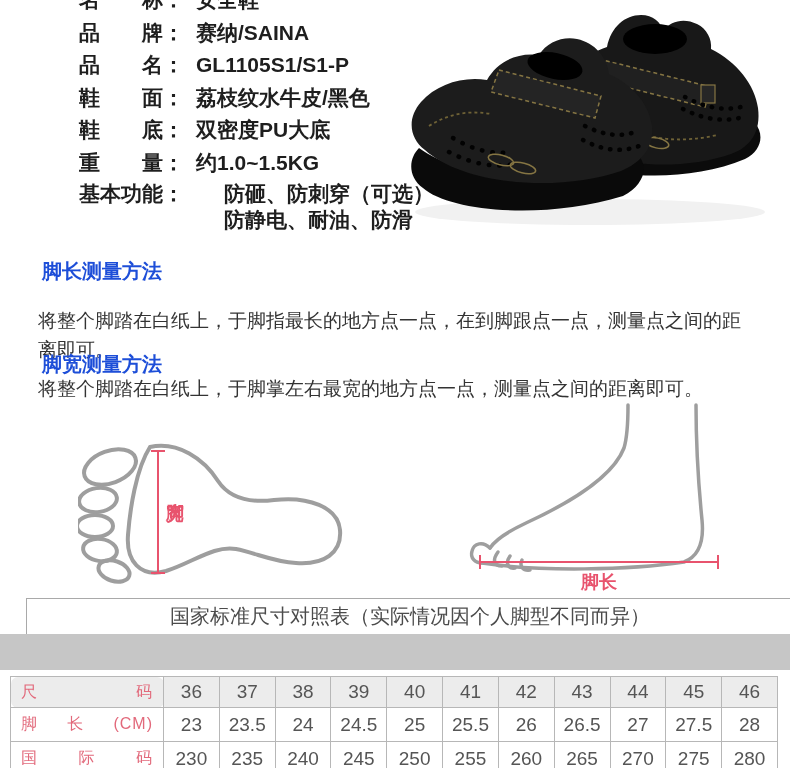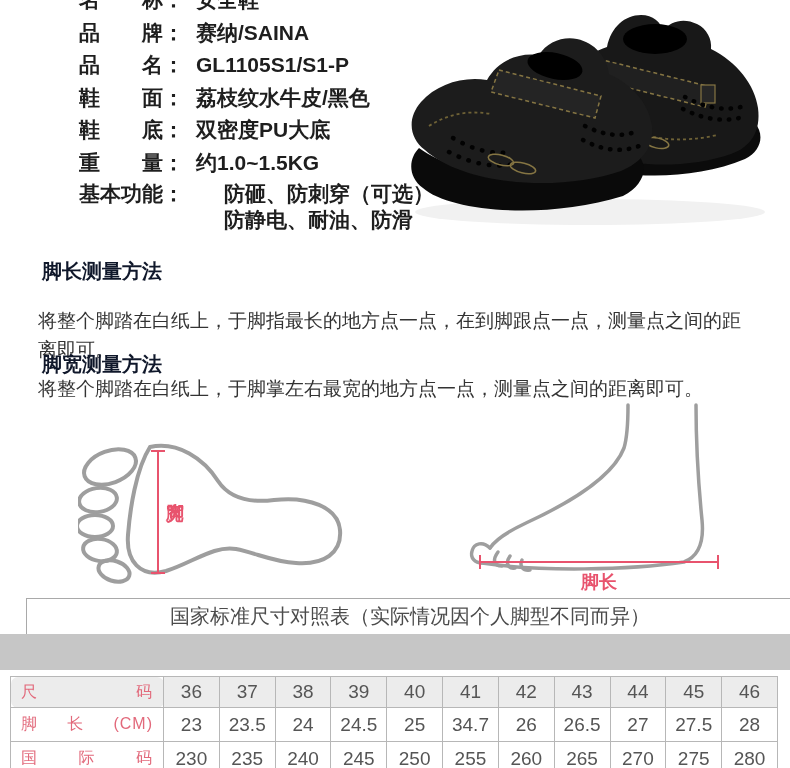--- a/index.html
+++ b/index.html
@@ -13,21 +13,21 @@
   .spec-row.multiline { height:auto; align-items:flex-start;gap:28px; }
   .spec-label { white-space:pre; letter-spacing:0;margin-left:31px; }
   .spec-value { margin-left:12px; white-space:pre; }
   .spec-row.multiline .spec-label { line-height:26px; padding-top:2px; }
   .spec-value-block { margin-left:12px; line-height:26px; padding-top:2px; }
 
   
   .product-photo { position:absolute; left:395px; top:0; width:395px; height:238px; }
 
   
-  .measure-title { position:absolute; left:42px; font-size:20px; font-weight:bold; color:#0f172a; }
+  .measure-title { position:absolute; left:42px; font-size:20px; font-weight:bold; color:#1d4ed8; }
   .measure-body  { position:absolute; left:38px; width:712px; font-size:19px; line-height:29px; color:#333; }
   #len-title { top:258px; }
   #len-body  { top:294px;margin-top:12px; }
   #wid-title { top:351px; }
   #wid-body  { top:374px; }
 
   
   .sole-diagram { position:absolute; left:78px; top:437px; width:285px; height:150px; }
   .side-diagram { position:absolute; left:448px; top:402px; width:295px; height:192px; }
 
@@ -183,21 +183,21 @@
     </tr>
     <tr>
       <td class="lab">
             <div class="labin">脚长(CM)</div>
           </td>
       <td>23</td>
       <td>23.5</td>
       <td>24</td>
       <td>24.5</td>
       <td>25</td>
-      <td>34.7</td>
+      <td>25.5</td>
       <td>26</td>
       <td>26.5</td>
       <td>27</td>
       <td>27.5</td>
       <td>28</td>
     </tr>
     <tr>
       <td class="lab">
             <div class="labin">国　际　码</div>
           </td>

